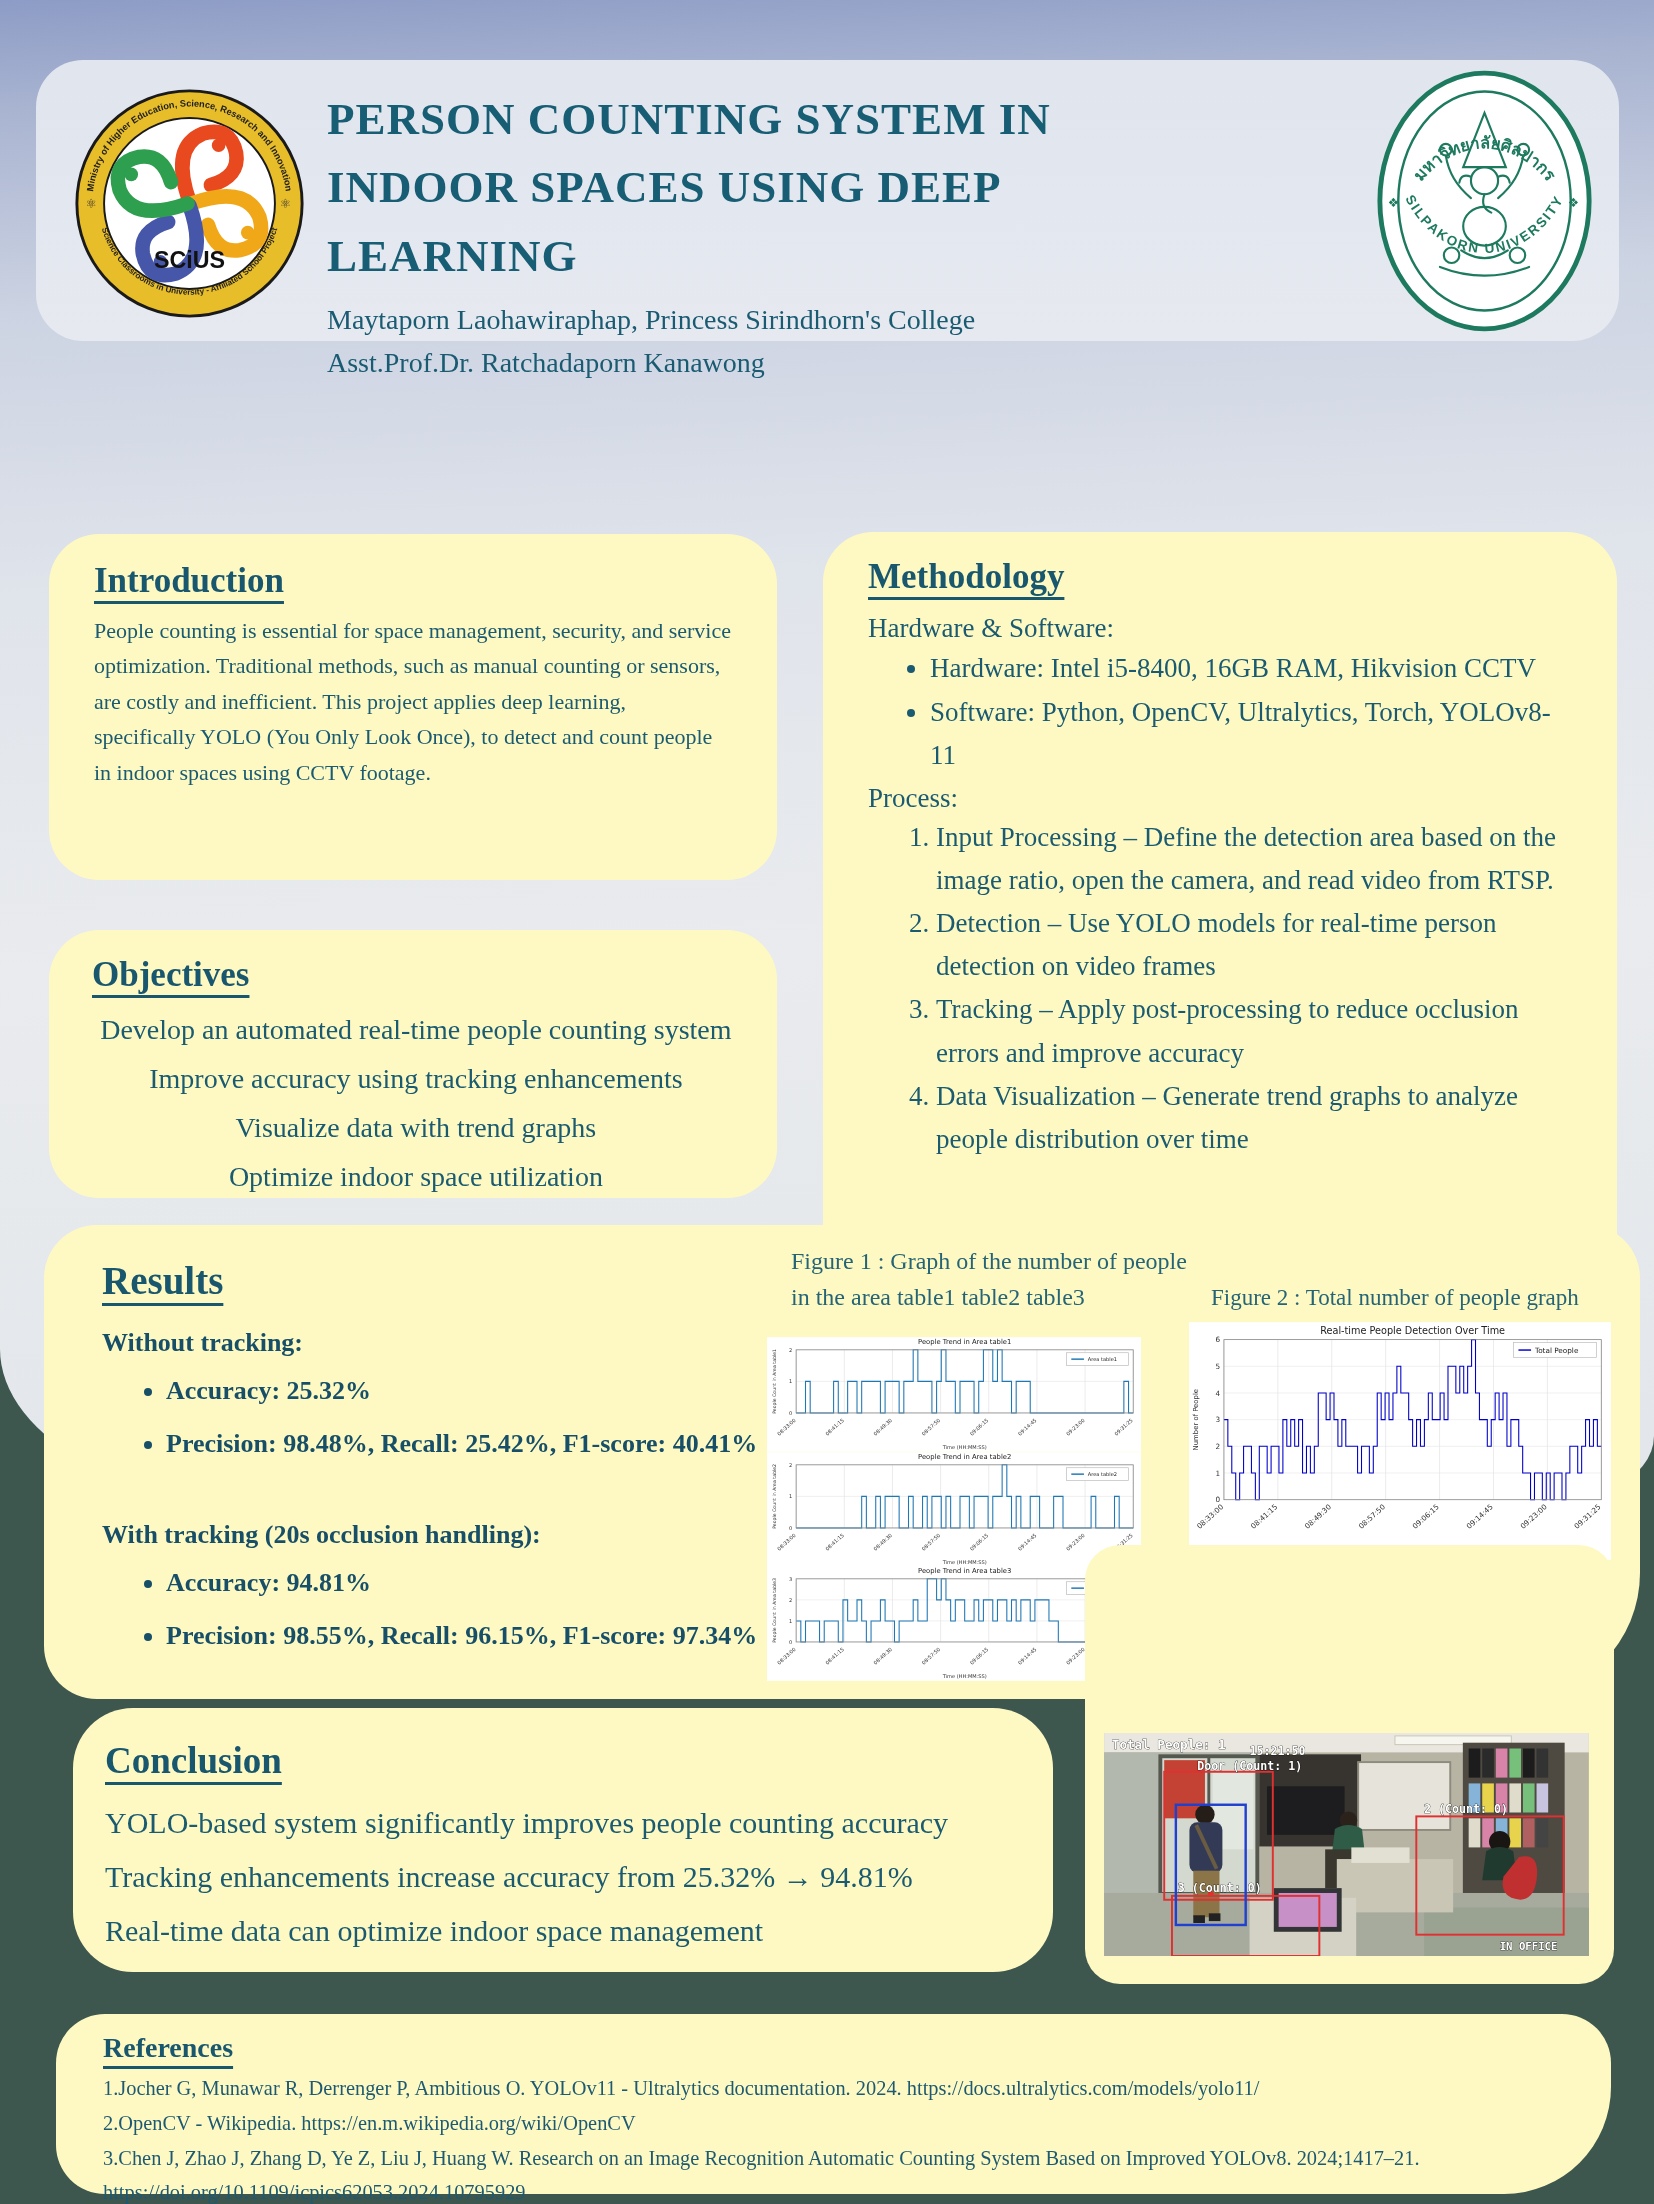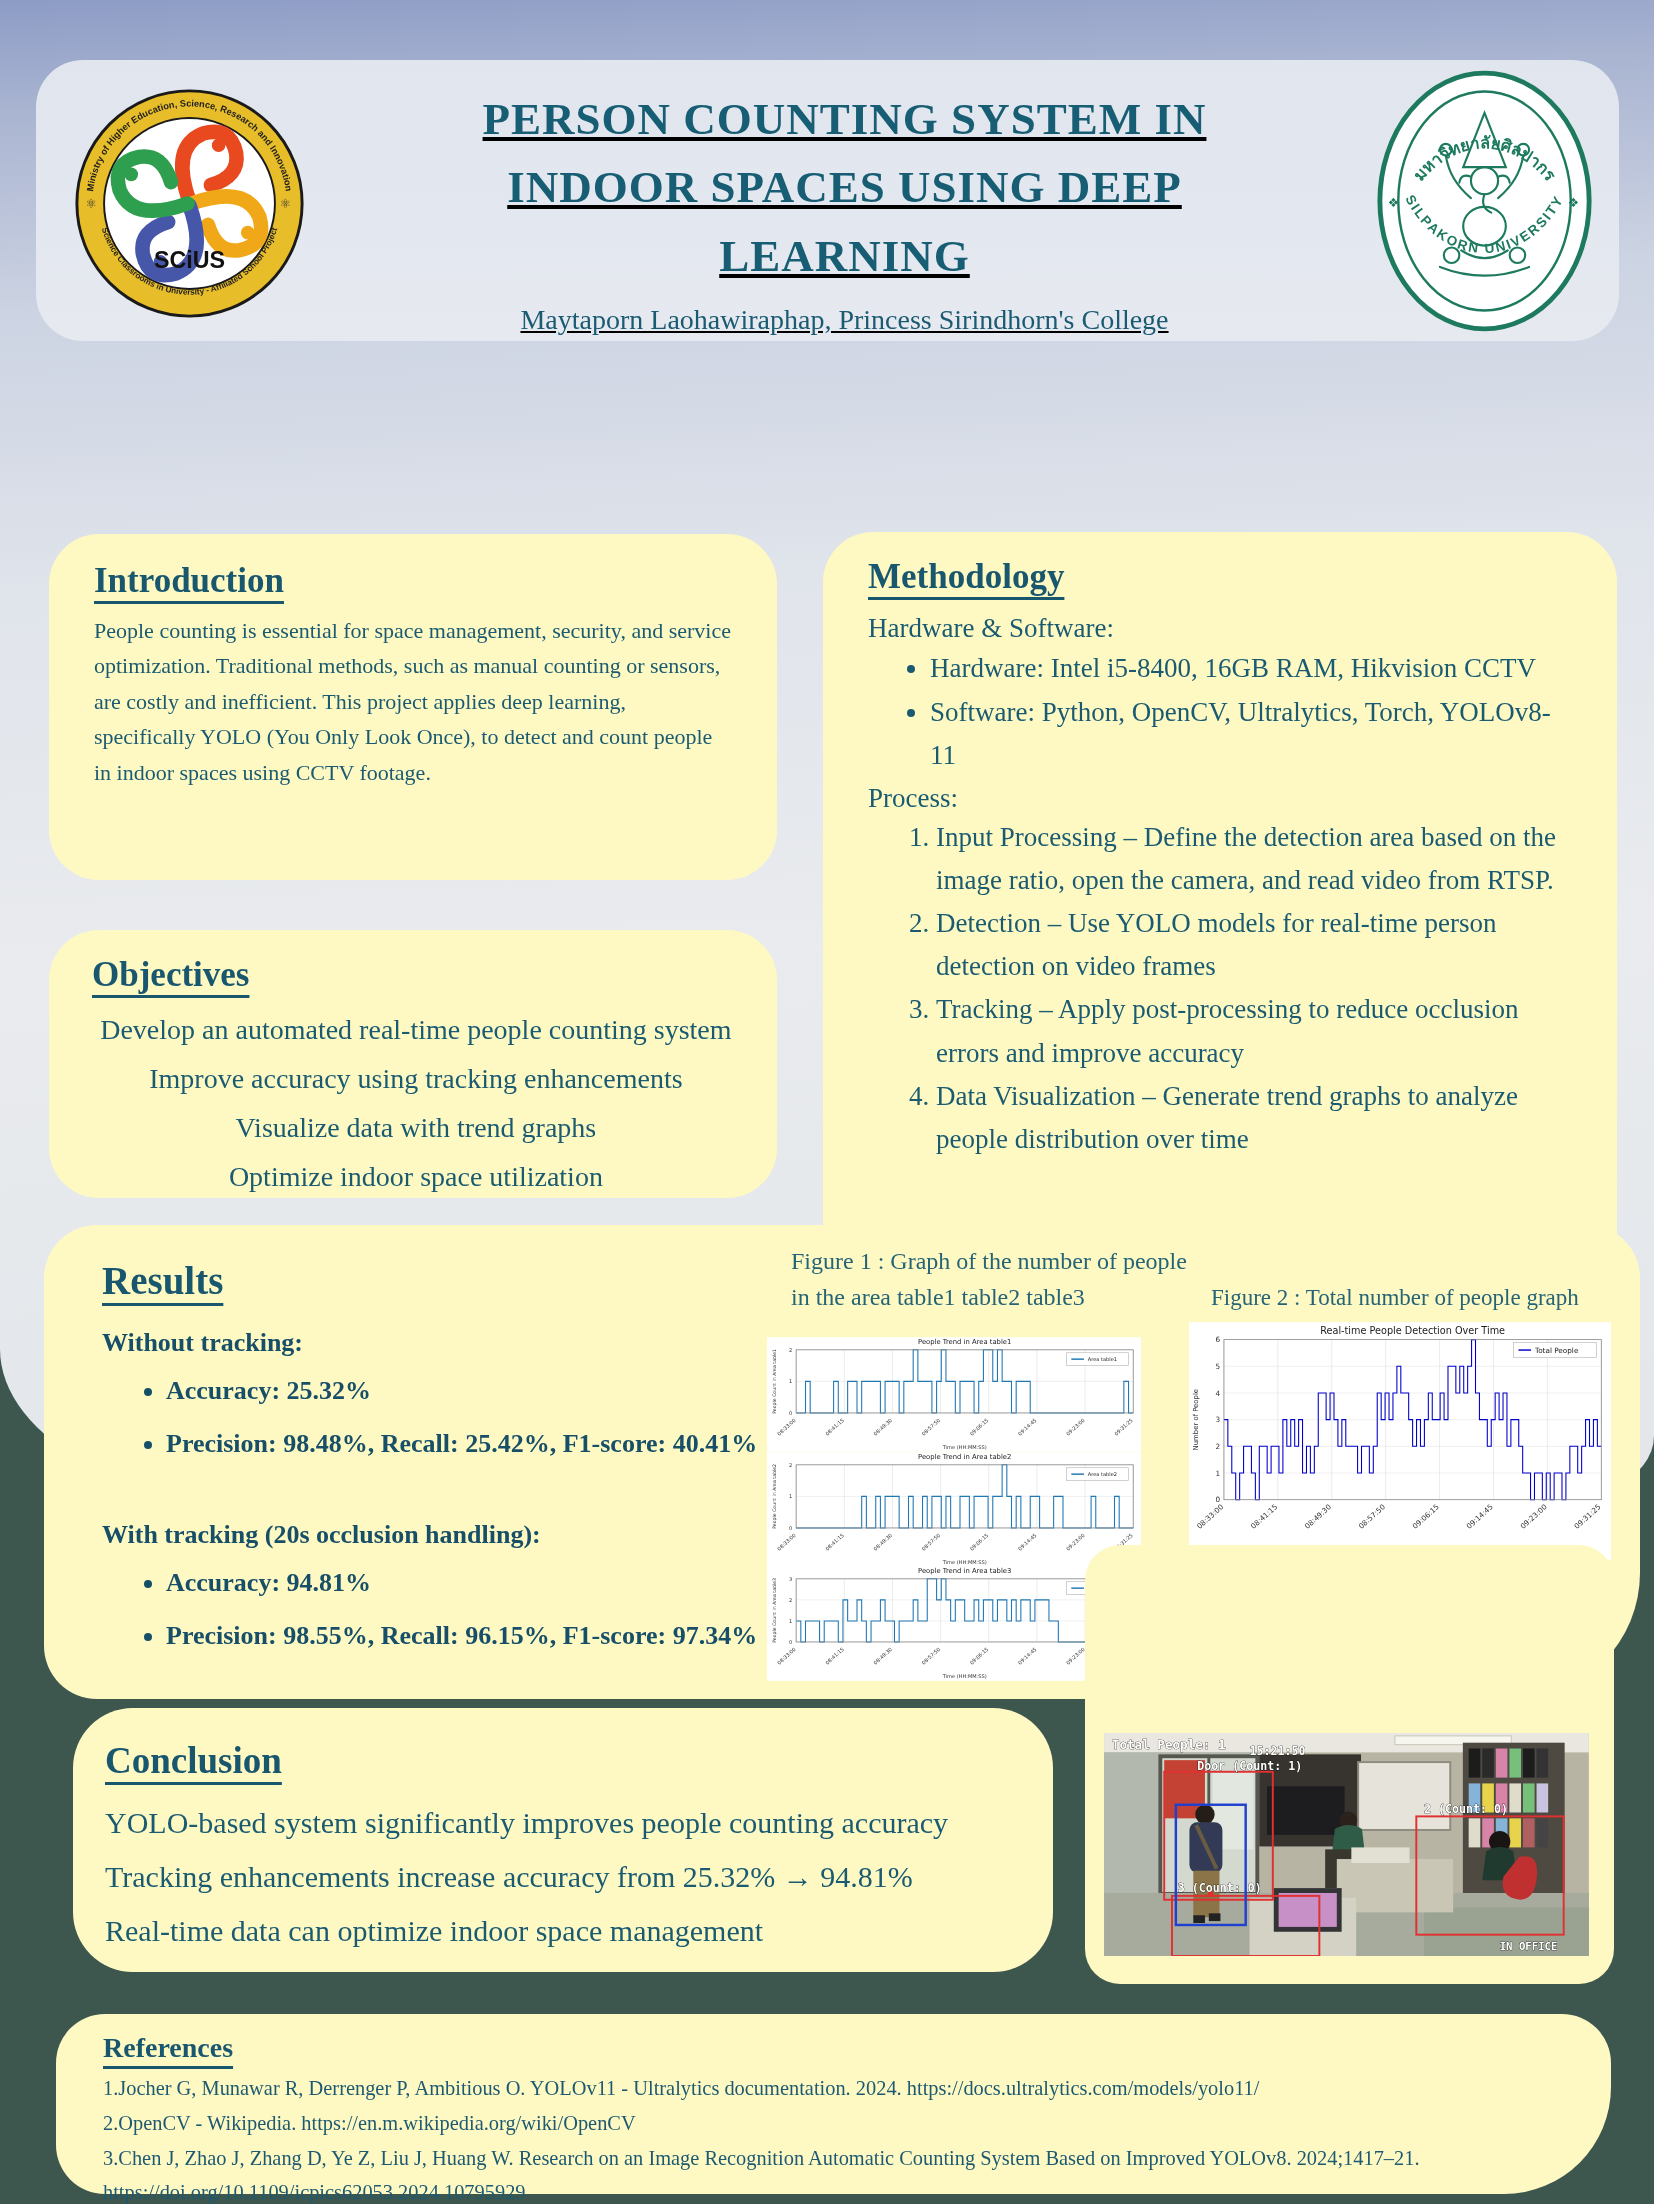--- a/index.html
+++ b/index.html
@@ -7,21 +7,21 @@
           font-family:"Liberation Serif","DejaVu Serif",serif;background:#3d574f;}
   .bg-light{position:absolute;left:0;top:0;width:1654px;height:1514px;
             background:linear-gradient(178deg,#8d9cc6 0%,#a9b4d1 7%,#ccd3e2 20%,#e0e4eb 38%,#e9ebee 62%,#e2e6ea 100%);
             border-bottom-left-radius:311px 165px;border-bottom-right-radius:146px 78px;}
   .card{position:absolute;background:#fef9c3;border-radius:50px;}
   .h{color:#19576f;font-weight:700;text-decoration:underline;text-underline-offset:8.7px;
      text-decoration-thickness:2.9px;}
   
   #header{position:absolute;left:36px;top:60px;width:1583px;height:281px;border-radius:47px;
           background:linear-gradient(180deg,#e0e5ee 0%,#e6e9f0 100%);}
-  #title-block{position:absolute;left:291px;right:257px;top:25px;text-align:center;text-decoration:underline;}
+  #title-block{position:absolute;left:291px;right:257px;top:25px;}
   .title-line{font-size:45px;font-weight:600;letter-spacing:1px;line-height:1.52;color:#175d74;}
   .author-line{font-size:28px;line-height:1.55;color:#1a5b72;}
   
   #intro-box{left:49px;top:534px;width:728px;height:346px;padding:0;}
   #method-box{left:823px;top:532px;width:794px;height:848px;}
   #objectives-box{left:49px;top:930px;width:728px;height:268px;}
   #results-box{left:44px;top:1225px;width:1596px;height:474px;border-radius:53px 53px 126px 53px;}
   #fig3-panel{left:1085px;top:1545px;width:529px;height:439px;border-radius:35px;}
   #conclusion-box{left:73px;top:1708px;width:980px;height:264px;border-radius:60px;}
   #references-box{left:56px;top:2014px;width:1555px;height:180px;border-radius:49px;border-bottom-right-radius:107px;}
@@ -89,20 +89,21 @@
     </svg>
 
     <div id="title-block">
       <div>
           <div class="title-line">PERSON COUNTING SYSTEM IN</div>
           <div class="title-line">INDOOR SPACES USING DEEP</div>
           <div class="title-line">LEARNING</div>
         </div>
       <div style="margin-top:7.8px">
           <div class="author-line">Maytaporn Laohawiraphap, Princess Sirindhorn's College</div>
+          <div class="author-line">Asst.Prof.Dr. Ratchadaporn Kanawong</div>
         </div>
     </div>
 
     <svg style="position:absolute;right:25px;top:7.8px" width="218" height="266" viewBox="0 0 225 274" xmlns="http://www.w3.org/2000/svg">
       <ellipse cx="112" cy="137" rx="108" ry="132" fill="#ffffff" stroke="#1d7a5f" stroke-width="5"></ellipse>
       <ellipse cx="112" cy="137" rx="89" ry="113" fill="none" stroke="#1d7a5f" stroke-width="2.5"></ellipse>
       <path id="sp-top" d="M 28 152 A 92 117 0 0 1 196 152" fill="none"></path>
       <path id="sp-bot" d="M 24 120 A 97 122 0 0 0 200 120" fill="none"></path>
       <text font-family="Liberation Sans, sans-serif" font-size="17" font-weight="bold" fill="#1d7a5f">
         <textPath href="#sp-top" startOffset="50%" text-anchor="middle">มหาวิทยาลัยศิลปากร</textPath>

